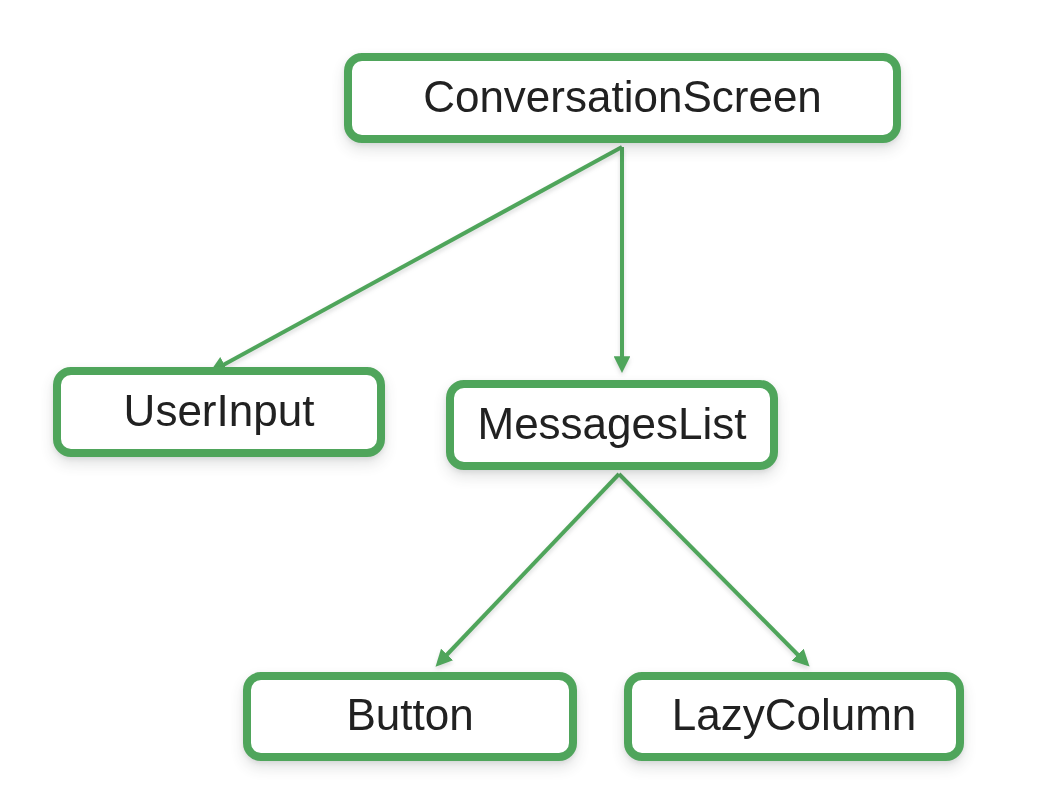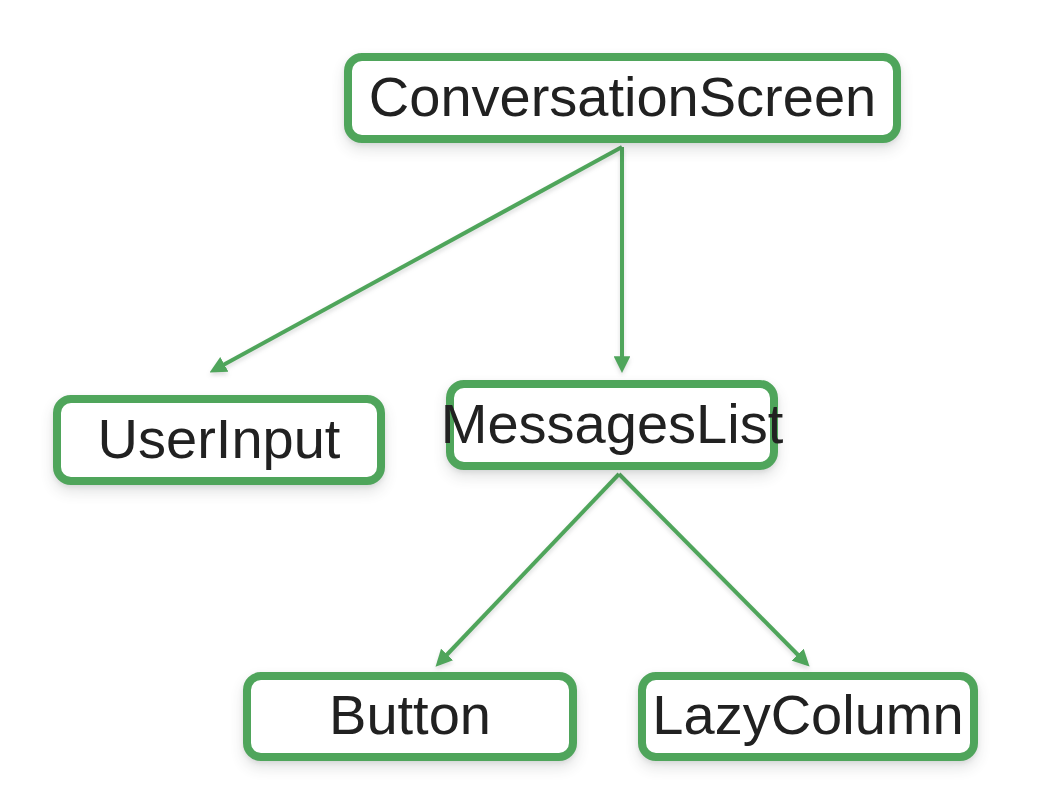--- a/index.html
+++ b/index.html
@@ -39,31 +39,31 @@
     display: flex;
     align-items: center;
     justify-content: center;
     background: var(--node-fill);
     border: 8px solid var(--accent);
     border-radius: 18px;
     box-shadow: 0 7px 14px rgba(60,64,67,0.14), 0 2px 4px rgba(60,64,67,0.10);
   }
   .node .label {
     color: var(--text);
-    font-size: 56px;
+    font-size: 44px;
     line-height: 1;
     letter-spacing: 0px;
     white-space: nowrap;
     padding-bottom: 3px;
   }
   .node-conversation-screen { left: 344px; top: 53px;  width: 557px; height: 90px; }
-  .node-user-input          { left: 53px;  top: 395px; width: 332px; height: 90px; }
+  .node-user-input          { left: 53px;  top: 367px; width: 332px; height: 90px; }
   .node-messages-list       { left: 446px; top: 380px; width: 332px; height: 90px; text-align: right; }
   .node-button              { left: 243px; top: 672px; width: 334px; height: 89px; }
-  .node-lazy-column         { left: 638px; top: 672px; width: 340px; height: 89px; }
+  .node-lazy-column         { left: 624px; top: 672px; width: 340px; height: 89px; }
 </style>
 </head>
 <body>
 
 <div class="canvas">
 
   <svg class="edges" viewBox="0 0 1040 802" xmlns="http://www.w3.org/2000/svg">
     <defs>
       <marker id="arrowhead" viewBox="0 0 10 10" refX="7" refY="5" markerWidth="4.2" markerHeight="4.2" orient="auto-start-reverse">
         <path d="M 0 0 L 10 5 L 0 10 z" fill="var(--accent)"></path>

